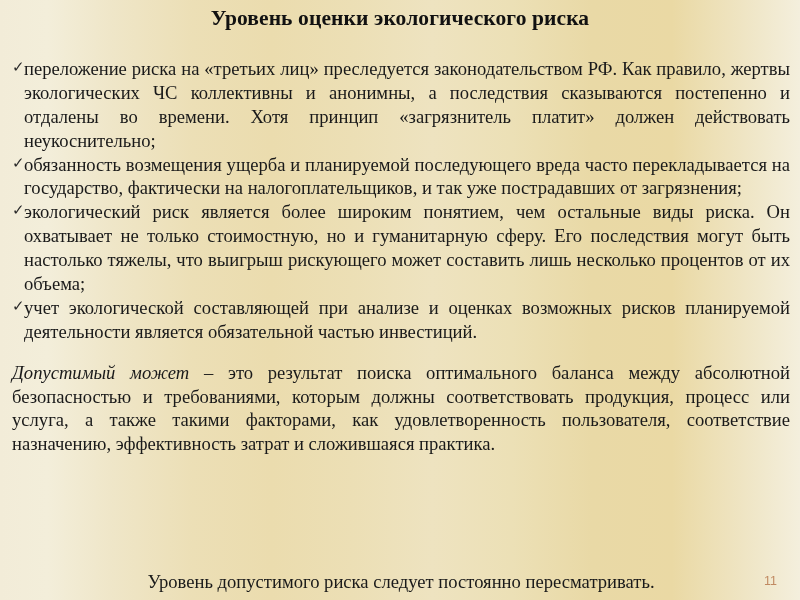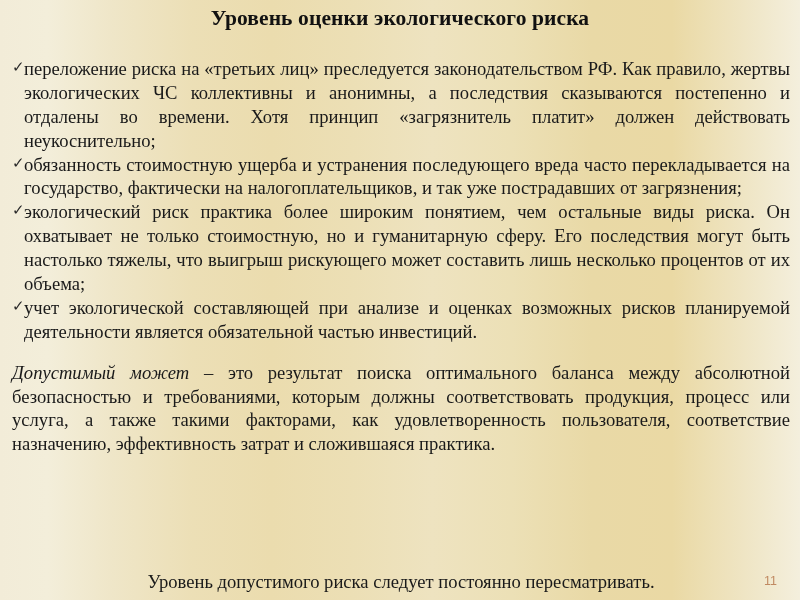--- a/index.html
+++ b/index.html
@@ -115,25 +115,25 @@
 
   <div class="body-area">
 
     <ul class="bullet-list">
       <li class="bullet">
         <span class="mark">✓</span>
         <span>переложение риска на «третьих лиц» преследуется законодательством РФ. Как правило, жертвы экологических ЧС коллективны и анонимны, а последствия сказываются постепенно и отдалены во времени. Хотя принцип «загрязнитель платит» должен действовать неукоснительно;</span>
       </li>
       <li class="bullet">
         <span class="mark">✓</span>
-        <span>обязанность стоимостную ущерба и устранения последующего вреда часто перекладывается на государство, фактически на налогоплательщиков, и так уже пострадавших от загрязнения;</span>
+        <span>обязанность возмещения ущерба и планируемой последующего вреда часто перекладывается на государство, фактически на налогоплательщиков, и так уже пострадавших от загрязнения;</span>
       </li>
       <li class="bullet">
         <span class="mark">✓</span>
-        <span>экологический риск практика более широким понятием, чем остальные виды риска. Он охватывает не только стоимостную, но и гуманитарную сферу. Его последствия могут быть настолько тяжелы, что выигрыш рискующего может составить лишь несколько процентов от их объема;</span>
+        <span>экологический риск является более широким понятием, чем остальные виды риска. Он охватывает не только стоимостную, но и гуманитарную сферу. Его последствия могут быть настолько тяжелы, что выигрыш рискующего может составить лишь несколько процентов от их объема;</span>
       </li>
       <li class="bullet">
         <span class="mark">✓</span>
         <span>учет экологической составляющей при анализе и оценках возможных рисков планируемой деятельности является обязательной частью инвестиций.</span>
       </li>
     </ul>
 
     <div class="gap"></div>
 
     <p class="para"><span class="em-italic">Допустимый может</span><span> – это результат поиска оптимального баланса между абсолютной безопасностью и требованиями, которым должны соответствовать продукция, процесс или услуга, а также такими факторами, как удовлетворенность пользователя, соответствие назначению, эффективность затрат и сложившаяся практика.</span></p>

